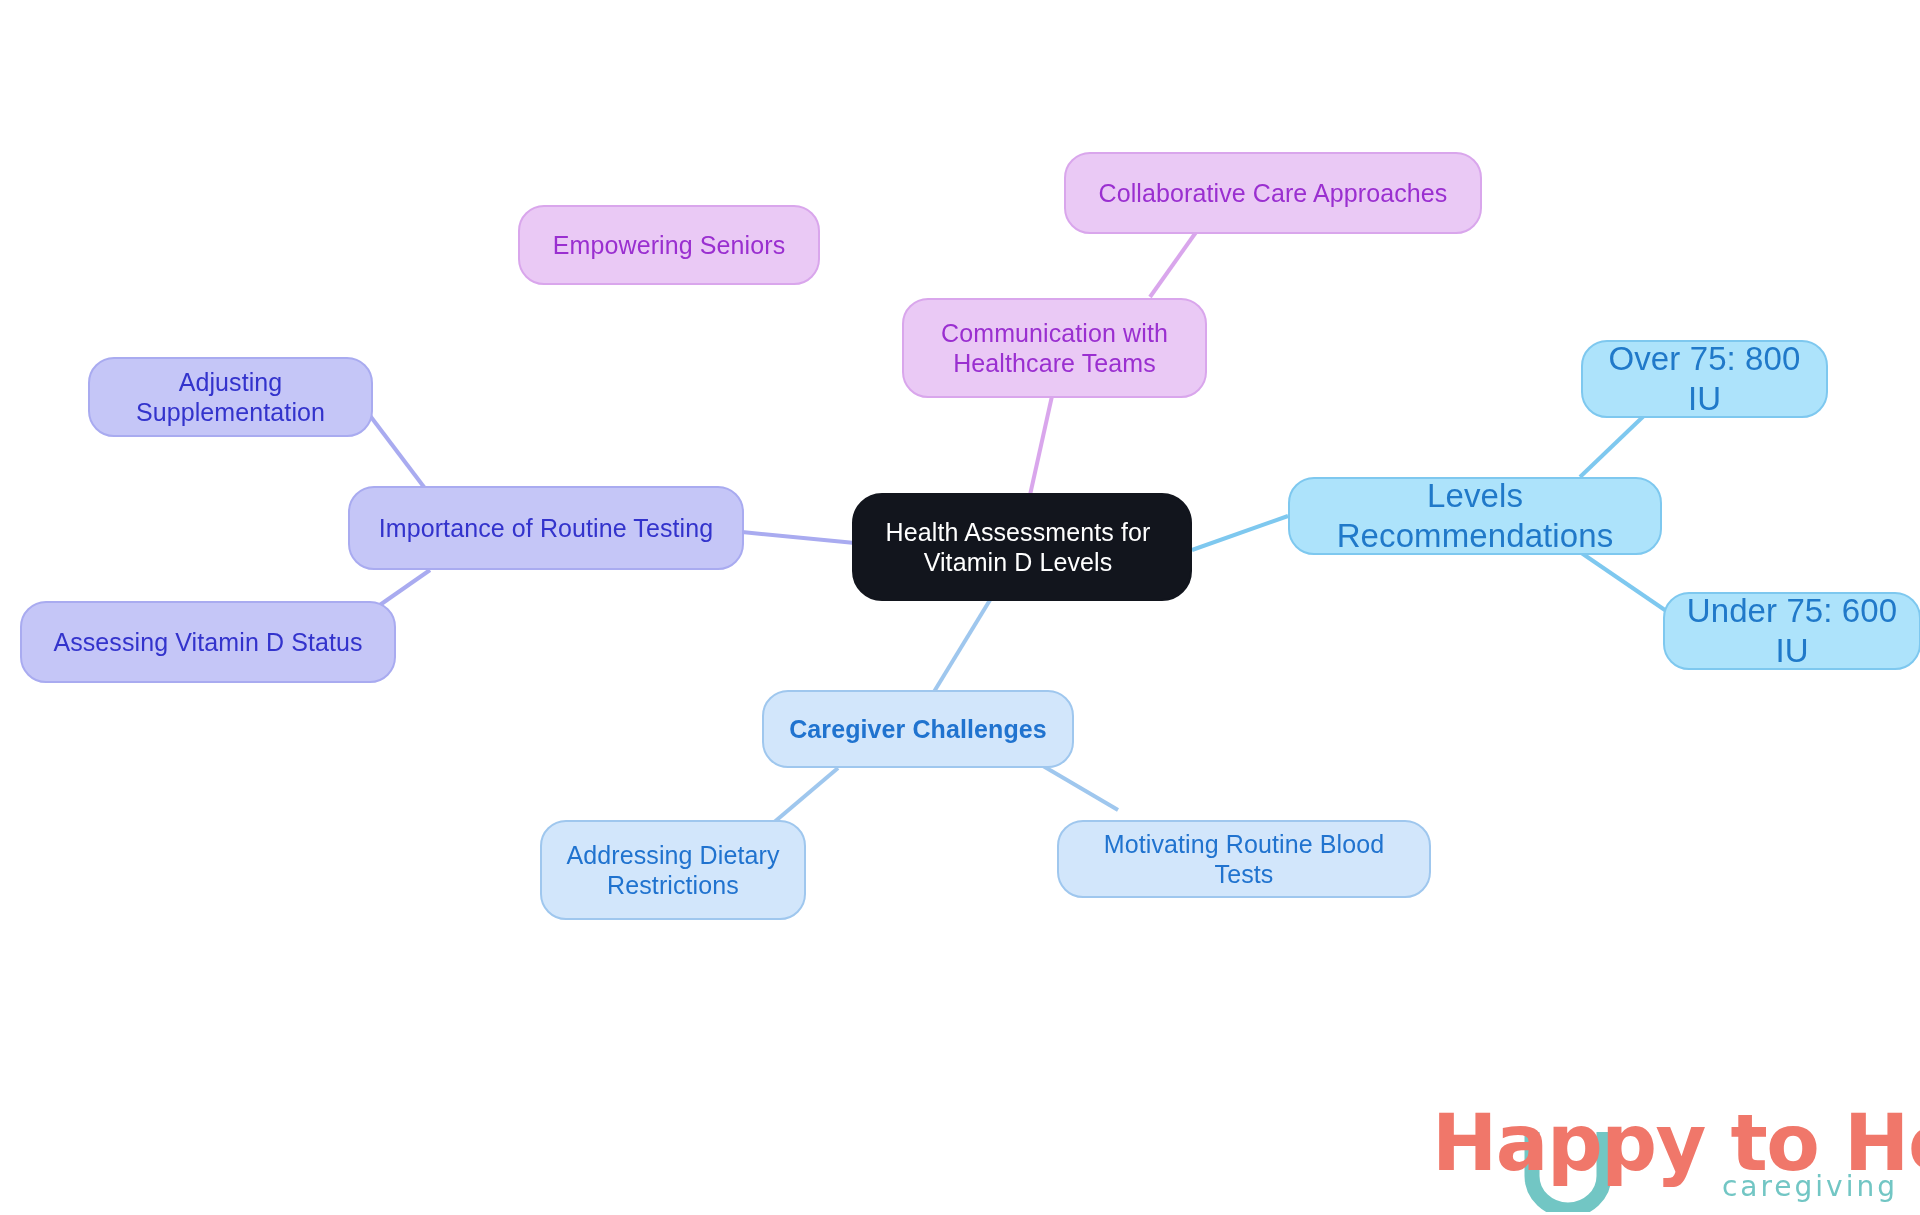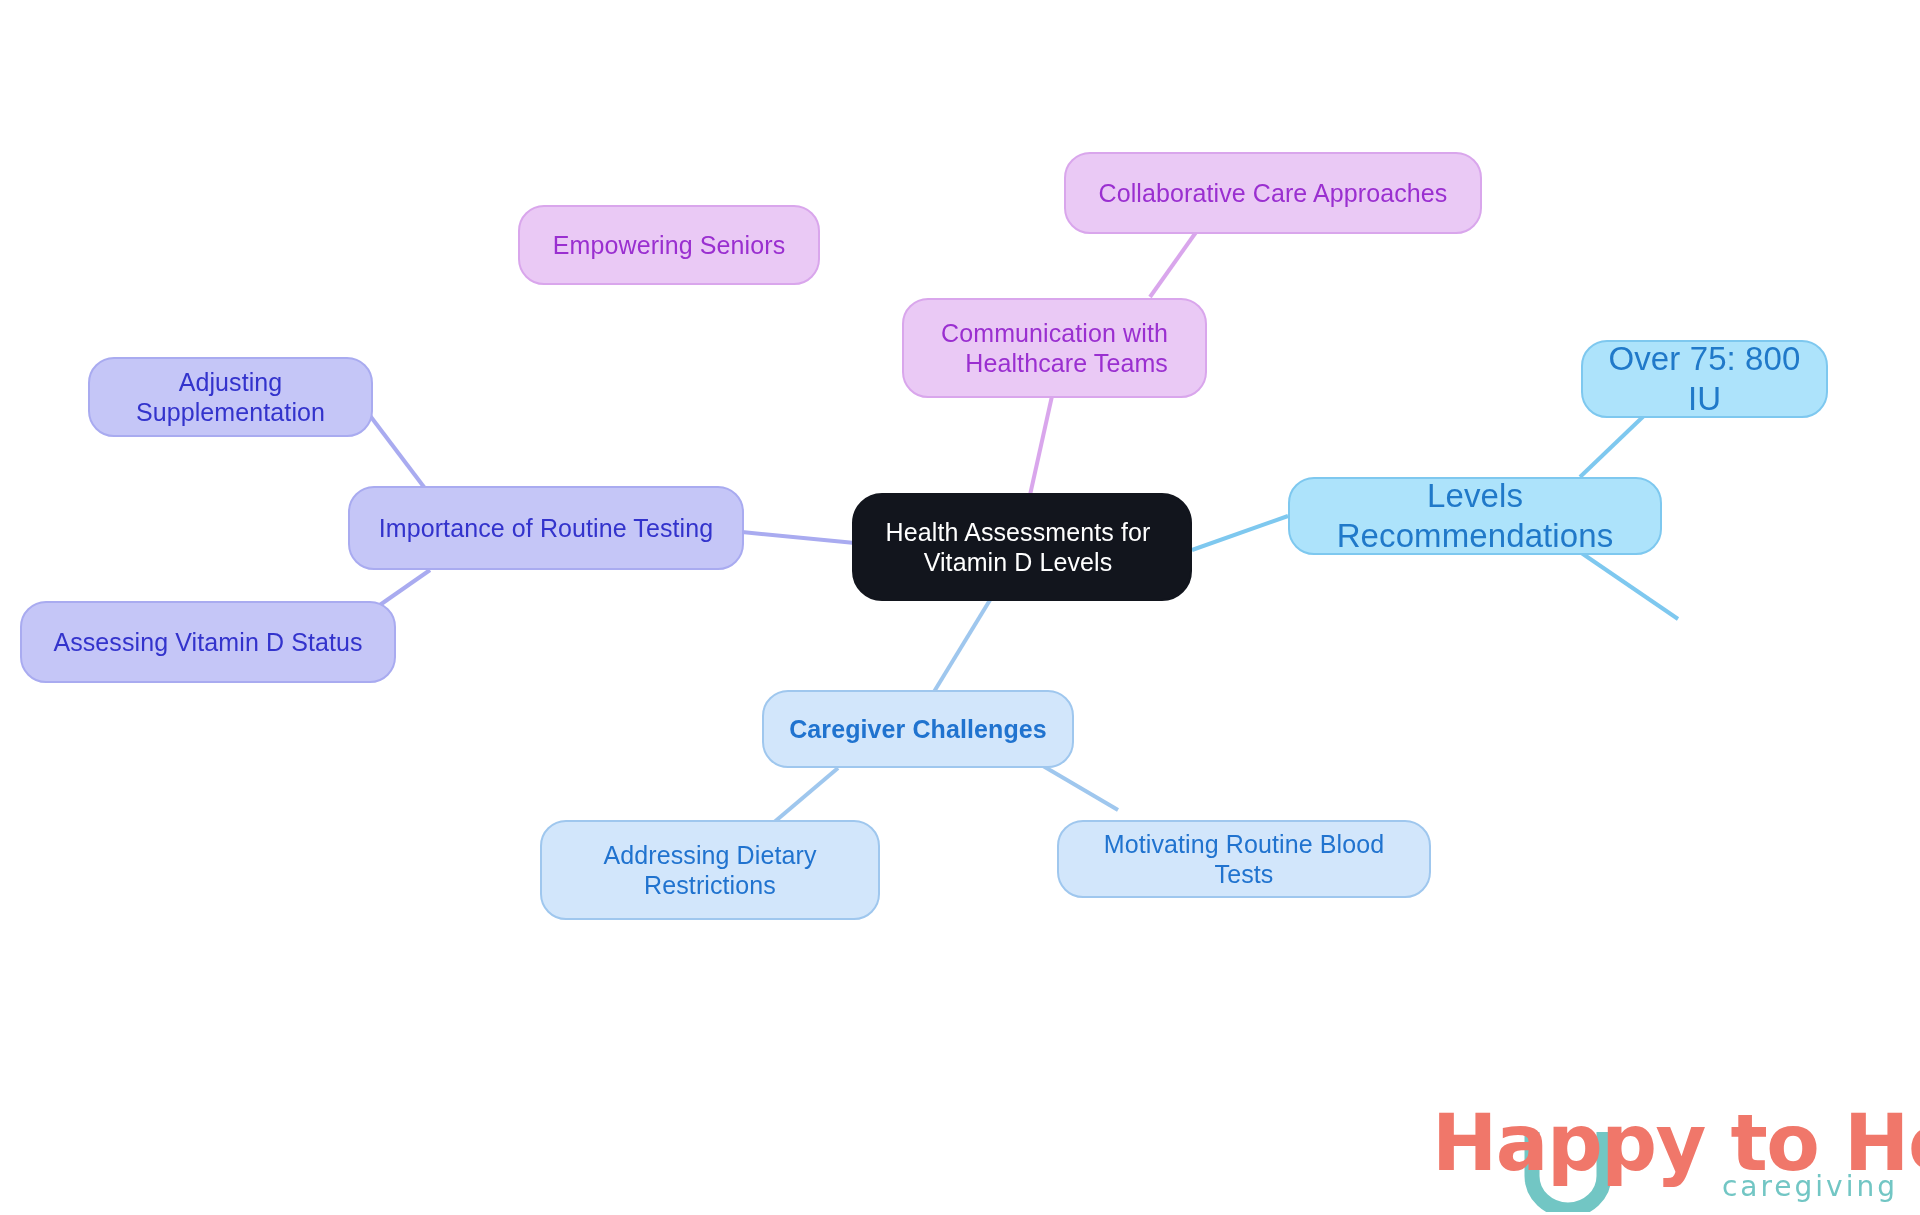--- a/index.html
+++ b/index.html
@@ -60,21 +60,20 @@
     border-color: #a9abf0;
     color: #3333cc;
     font-size: 25px;
   }
 
   .node.magenta {
     background: #eac9f5;
     border-color: #d9a6ec;
     color: #9a2fd0;
     font-size: 25px;
-    text-align: right;
   }
 
   .node.blue-mid {
     background: #ade3fb;
     border-color: #7ec8ef;
     color: #2079c9;
     font-size: 33px;
   }
 
   .node.blue-light {
@@ -166,24 +165,25 @@
   <div class="node violet" style="left:348px; top:486px; width:396px; height:84px;">Importance of Routine Testing</div>
 
   <div class="node violet" style="left:88px; top:357px; width:285px; height:80px;">Adjusting Supplementation</div>
 
   <div class="node violet" style="left:20px; top:601px; width:376px; height:82px;">Assessing Vitamin D Status</div>
 
   <div class="node blue-mid" style="left:1288px; top:477px; width:374px; height:78px;">Levels Recommendations</div>
 
   <div class="node blue-mid" style="left:1581px; top:340px; width:247px; height:78px;">Over 75: 800 IU</div>
 
+  <div class="node blue-mid" style="left:1663px; top:592px; width:258px; height:78px;">Under 75: 600 IU</div>
 
   <div class="node blue-light" style="left:762px; top:690px; width:312px; height:78px;font-weight:bold;">Caregiver Challenges</div>
 
-  <div class="node blue-light" style="left:540px; top:820px; width:340px; height:100px;">Addressing Dietary
+  <div class="node blue-light" style="left:540px; top:820px; width:266px; height:100px;">Addressing Dietary
 Restrictions</div>
 
   <div class="node blue-light" style="left:1057px; top:820px; width:374px; height:78px;">Motivating Routine Blood Tests</div>
 
 </div>
 
 <div id="brand-logo">
   <svg id="logo-smile" viewBox="0 0 120 84" xmlns="http://www.w3.org/2000/svg">
     <path d="M 12 4 L 12 48 A 36 34 0 0 0 84 48 L 84 4" fill="none" stroke="#72c6c4" stroke-width="15" stroke-linecap="butt"></path>
   </svg>

